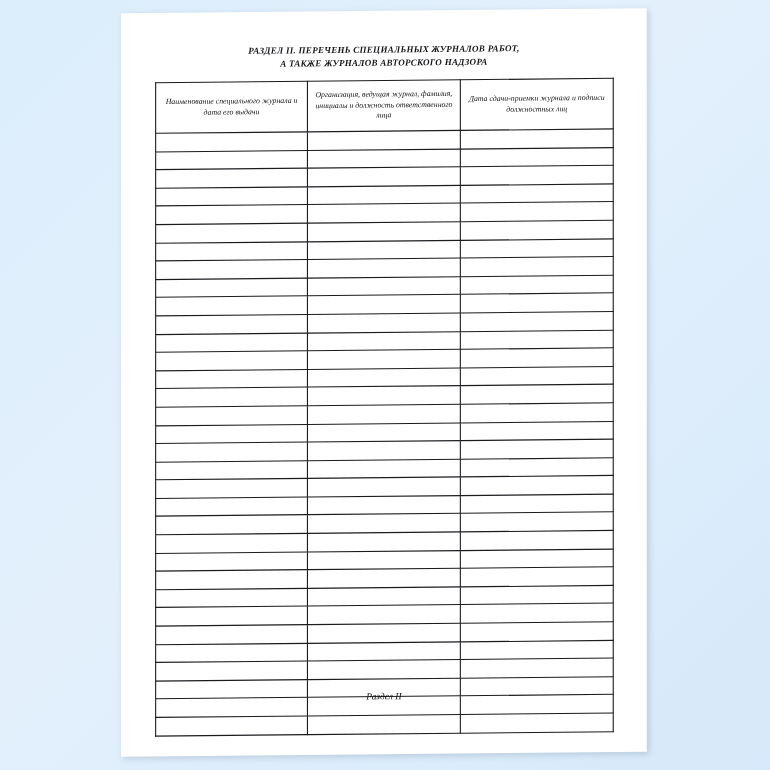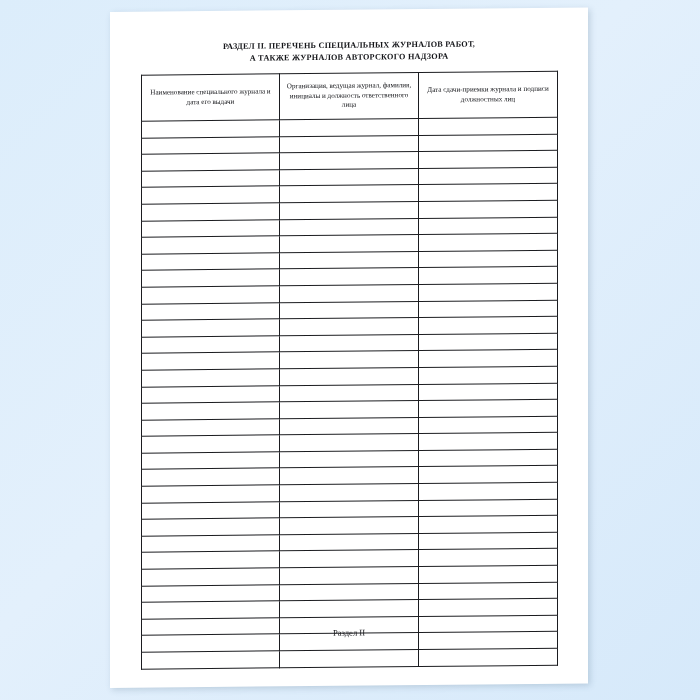--- a/index.html
+++ b/index.html
@@ -11,20 +11,21 @@
     height: 700px;
     background: #ddeefc;
     font-family: "Liberation Serif", serif;
     overflow: hidden;
   }
   #stage {
     position: relative;
     width: 700px;
     height: 700px;
     background: linear-gradient(135deg, #dcedfb 0%, #e3f0fc 45%, #d6e9fa 100%);
+    font-style: italic;
   }
   
   #page {
     position: absolute;
     left: 110px;
     top: 12px;
     width: 478px;
     height: 676px;
     background: #ffffff;
     box-shadow: 2px 2px 6px rgba(60,90,120,0.22);

